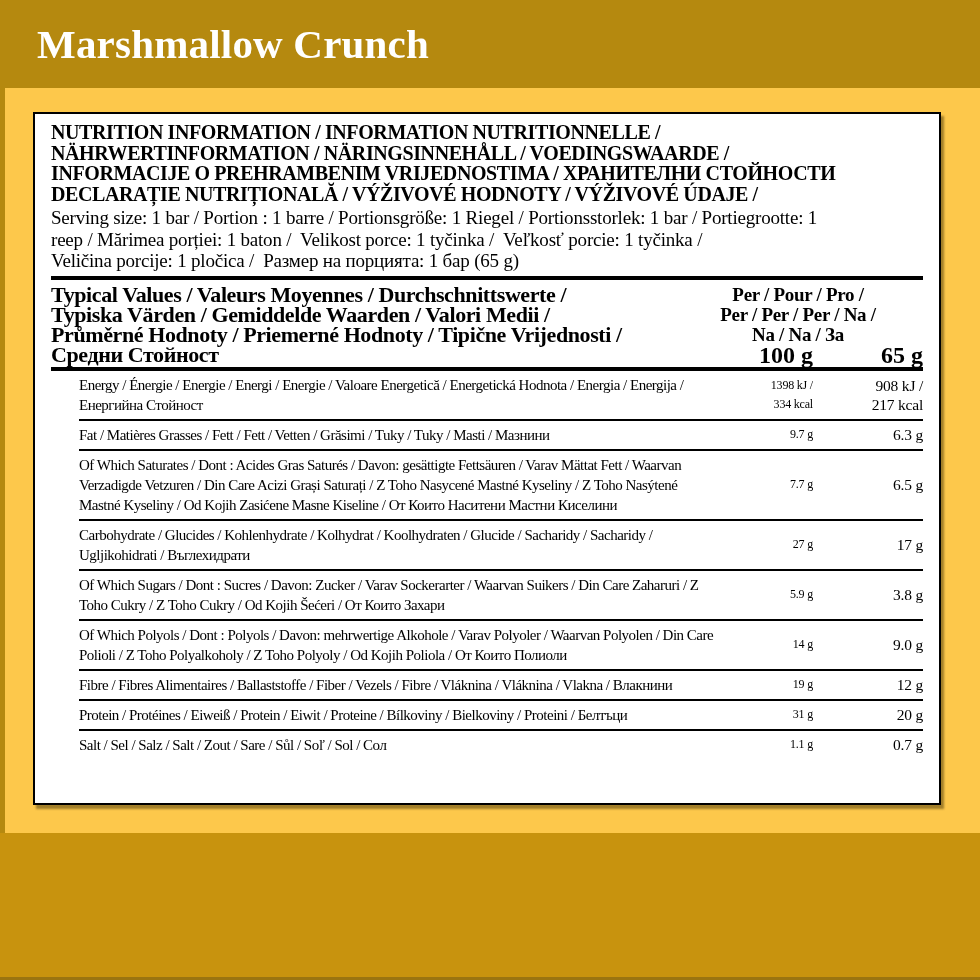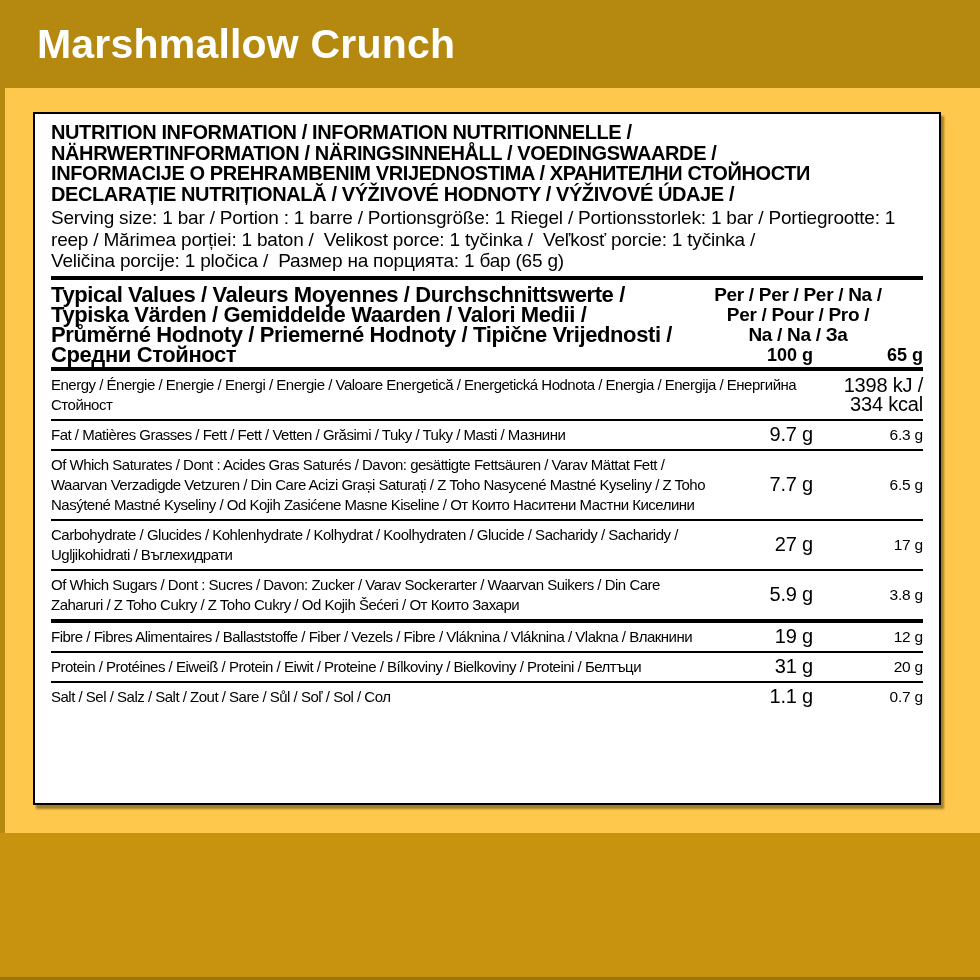--- a/index.html
+++ b/index.html
@@ -1,19 +1,19 @@
 <!DOCTYPE html>
 <html style="--header-band: #B5890F; --page-background: #FDC84B; --bottom-band: #C8930E; --bottom-edge: #9A7410; --panel-background: #FFFFFF; --title-color: #FFFFFF; --text-color: #000000;"><head>
 <meta charset="utf-8">
 <style>
   html,body{margin:0;padding:0;background:#ffffff;}
   .page{
     position:relative;width:980px;height:980px;overflow:hidden;
     background:var(--page-background,#FDC84B);
-    font-family:Liberation Sans, sans-serif;color:#000;
+    font-family:Liberation Serif, serif;color:#000;
   }
   .top-band{
     position:absolute;top:0;left:0;width:980px;height:88px;
     background:var(--header-band,#B5890F);
     display:flex;align-items:center;
   }
   .product-title{
     color:var(--title-color,#fff);font-size:41px;font-weight:bold;
     margin-left:37px;letter-spacing:0.2px;white-space:nowrap;
   }
@@ -43,29 +43,29 @@
   .serving-line{
     font-size:19px;line-height:21.5px;letter-spacing:-0.2px;white-space:pre-wrap;
   }
   .serving-block{margin-top:3px;}
   .rule-thick{height:4px;background:#000;margin-top:4px;}
   .head-row{position:relative;margin-top:5px;min-height:80px;}
   .tv-block{width:640px;}
   .tv-line{font-weight:bold;font-size:22px;line-height:20px;letter-spacing:-0.4px;white-space:nowrap;}
   .per-col{position:absolute;top:0;right:0;width:250px;}
   .per-line{text-align:center;font-weight:bold;font-size:19px;line-height:20px;letter-spacing:-0.3px;}
-  .col-heads{display:flex;font-weight:bold;font-size:18px;line-height:20px;}
+  .col-heads{display:flex;font-weight:bold;font-size:24px;line-height:20px;}
   .col-head-1{width:140px;text-align:right;}
   .col-head-2{width:110px;text-align:right;}
-  .rows{margin-top:0;}
+  .rows{margin-top:0;margin-left:28px;}
   .row{display:flex;align-items:center;padding:4px 0;}
   .row-label{
     flex:1;font-size:15px;line-height:20px;letter-spacing:-0.5px;padding-right:8px;
   }
-  .row-v1{width:90px;text-align:right;font-size:20px;line-height:19px;white-space:pre-line;letter-spacing:-0.2px;}
+  .row-v1{width:90px;text-align:right;font-size:12px;line-height:19px;white-space:pre-line;letter-spacing:-0.2px;}
   .row-v2{width:110px;text-align:right;font-size:15.5px;line-height:19px;white-space:pre-line;letter-spacing:-0.2px;}
   .sep{height:2px;background:#000;}
 </style>
 </head>
 <body>
 
 <div class="page">
 
   <div class="top-band">
     <div class="product-title">Marshmallow Crunch</div>
@@ -93,38 +93,40 @@
     <div class="rule-thick"></div>
 
     <div class="head-row">
       <div class="tv-block">
         <div class="tv-line">Typical Values / Valeurs Moyennes / Durchschnittswerte /</div>
         <div class="tv-line">Typiska Värden / Gemiddelde Waarden / Valori Medii /</div>
         <div class="tv-line">Průměrné Hodnoty / Priemerné Hodnoty / Tipične Vrijednosti /</div>
         <div class="tv-line">Средни Стойност</div>
       </div>
       <div class="per-col">
+        <div class="per-line">Per / Pour / Pro /</div>
         <div class="per-line">Per / Per / Per / Na /</div>
-        <div class="per-line">Per / Pour / Pro /</div>
         <div class="per-line">Na / Na / За</div>
         <div class="col-heads">
           <div class="col-head-1">100 g</div>
           <div class="col-head-2">65 g</div>
         </div>
       </div>
     </div>
 
     <div class="rule-thick" style="margin-top:2px;"></div>
 
     <div class="rows">
 
       <div class="row">
         <div class="row-label">Energy / Énergie / Energie / Energi / Energie / Valoare Energetică / Energetická Hodnota / Energia / Energija / Енергийна Стойност</div>
         <div class="row-v1">1398 kJ /
 334 kcal</div>
+        <div class="row-v2">908 kJ /
+217 kcal</div>
       </div>
       <div class="sep"></div>
 
       <div class="row">
         <div class="row-label">Fat / Matières Grasses / Fett / Fett / Vetten / Grăsimi / Tuky / Tuky / Masti / Мазнини</div>
         <div class="row-v1">9.7 g</div>
         <div class="row-v2">6.3 g</div>
       </div>
       <div class="sep"></div>
 
@@ -142,20 +144,25 @@
       </div>
       <div class="sep"></div>
 
       <div class="row">
         <div class="row-label">Of Which Sugars / Dont : Sucres / Davon: Zucker / Varav Sockerarter / Waarvan Suikers / Din Care Zaharuri / Z Toho Cukry / Z Toho Cukry / Od Kojih Šećeri / От Които Захари</div>
         <div class="row-v1">5.9 g</div>
         <div class="row-v2">3.8 g</div>
       </div>
       <div class="sep"></div>
 
+      <div class="row">
+        <div class="row-label">Of Which Polyols / Dont : Polyols / Davon: mehrwertige Alkohole / Varav Polyoler / Waarvan Polyolen / Din Care Polioli / Z Toho Polyalkoholy / Z Toho Polyoly / Od Kojih Poliola / От Които Полиоли</div>
+        <div class="row-v1">14 g</div>
+        <div class="row-v2">9.0 g</div>
+      </div>
       <div class="sep"></div>
 
       <div class="row">
         <div class="row-label">Fibre / Fibres Alimentaires / Ballaststoffe / Fiber / Vezels / Fibre / Vláknina / Vláknina / Vlakna / Влакнини</div>
         <div class="row-v1">19 g</div>
         <div class="row-v2">12 g</div>
       </div>
       <div class="sep"></div>
 
       <div class="row">

